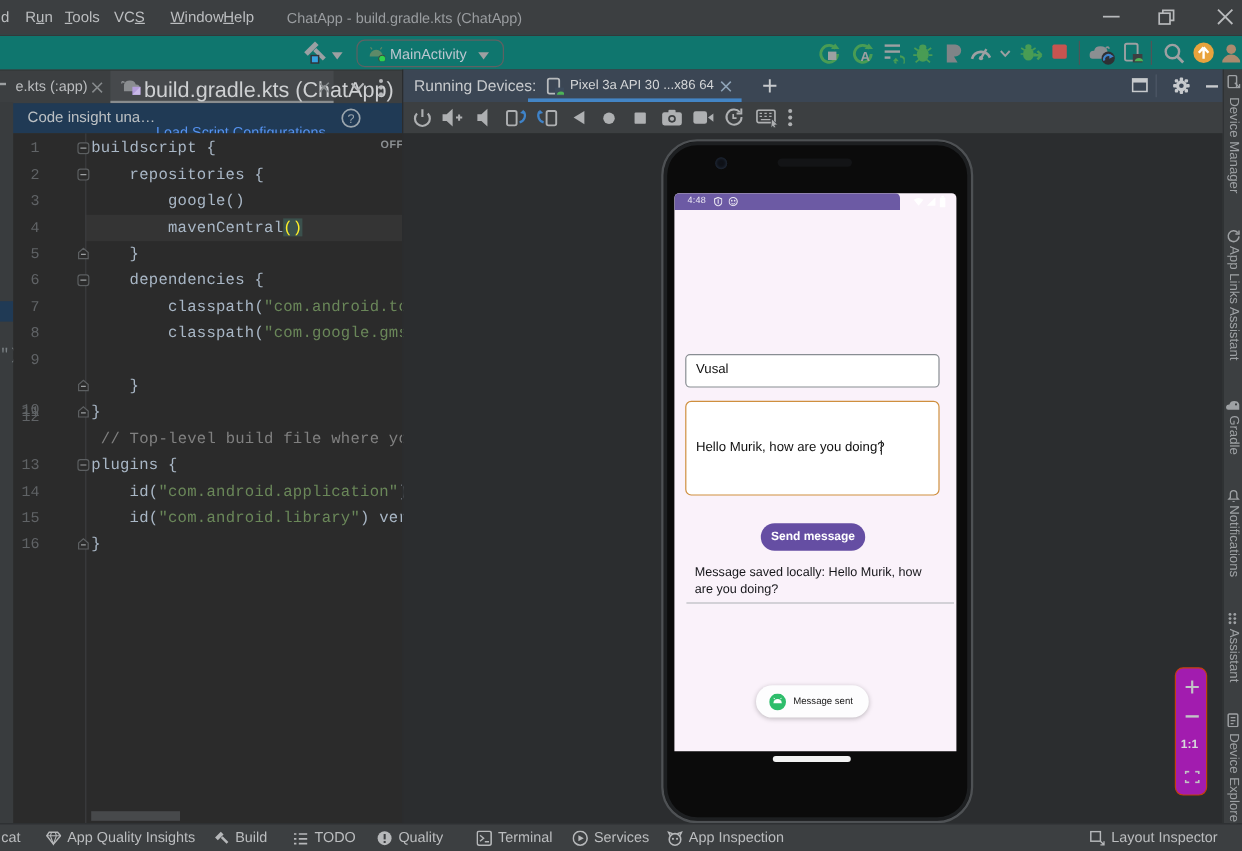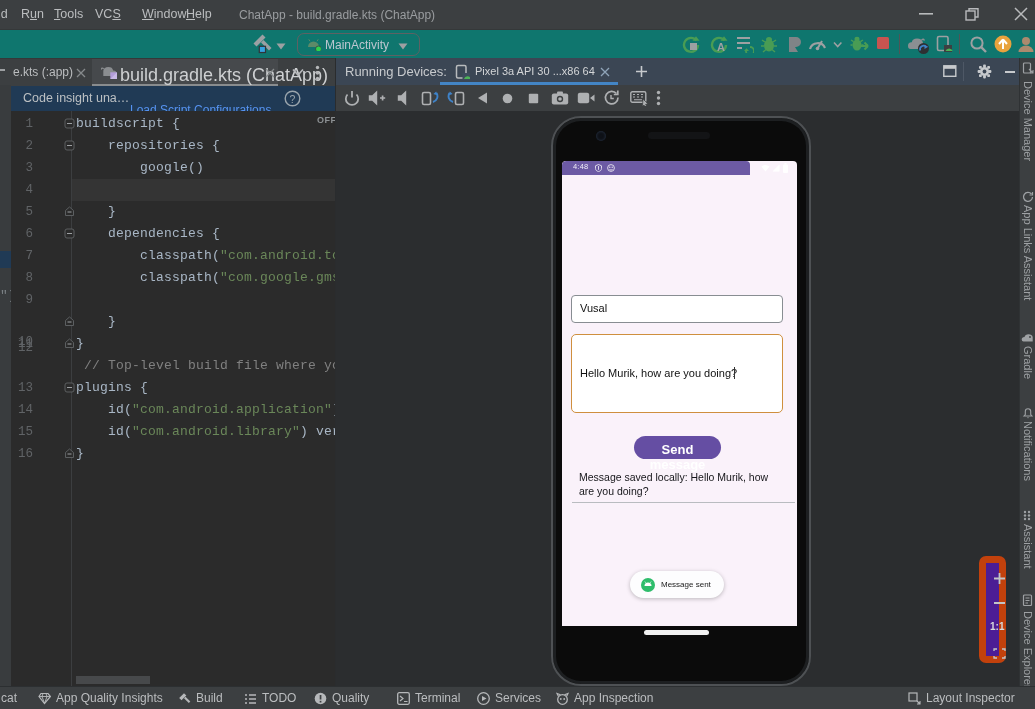--- a/index.html
+++ b/index.html
@@ -297,34 +297,34 @@
         <rect x="0" y="1.5" width="5" height="8.5" rx="1" fill="#fff"></rect>
         <rect x="1.5" y="0" width="2" height="1.5" fill="#fff"></rect>
       </svg>
   </div>
   <div class="abs" style="left:9px;top:134px;width:212px;height:28px;background:#fff;border:1px solid #888d92;border-radius:4px;box-sizing:border-box;"></div>
   <span class="abs" style="left:18px;top:141px;font-size:11px;color:#111;">Vusal</span>
   <div class="abs" style="left:9px;top:173px;width:212px;height:79px;background:#fff;border:1.5px solid #cf8f3e;border-radius:5px;box-sizing:border-box;"></div>
   <span class="abs" style="left:18px;top:206px;font-size:11px;color:#111;">Hello Murik, how are you doing?</span>
   <div class="abs" style="left:172px;top:206px;width:1px;height:12px;background:#333;"></div>
   <div class="abs" style="left:72px;top:275px;width:87px;height:23px;background:#654ea3;border-radius:12px;"></div>
-  <span class="abs" style="left:72px;top:281px;width:87px;text-align:center;font-size:13px;font-weight:bold;color:#fff;">Send message</span>
+  <span class="abs" style="left:72px;top:281px;width:87px;text-align:center;font-size:10px;font-weight:bold;color:#fff;">Send message</span>
   <div class="abs" style="left:17px;top:310px;width:197px;font-size:10.5px;line-height:13.5px;color:#16161a;">Message saved locally: Hello Murik, how are you doing?</div>
   <div class="abs" style="left:10px;top:341px;width:223px;height:1px;background:#b9bcc0;"></div>
   <div class="abs" style="left:68px;top:410px;width:94px;height:27px;background:#fdfdfe;border-radius:14px;box-shadow:0 1px 4px rgba(0,0,0,0.25);"></div>
   <svg class="abs" style="left:79px;top:416.5px" width="14" height="14">
       <circle cx="7" cy="7" r="7" fill="#2ebd6b"></circle>
       <path d="M3.5 8 a3.5 3.5 0 0 1 7 0 z" fill="#fff"></path>
       <line x1="4.6" y1="4.7" x2="3.9" y2="3.6" stroke="#fff" stroke-width="0.8"></line>
       <line x1="9.4" y1="4.7" x2="10.1" y2="3.6" stroke="#fff" stroke-width="0.8"></line>
     </svg>
   <span class="abs" style="left:99px;top:419px;font-size:8px;color:#1a1a1a;">Message sent</span>
 </div>
 <div class="abs" style="left:644px;top:630px;width:65px;height:4.5px;border-radius:3px;background:#f2f2f2;"></div>
-<div class="abs" style="left:979px;top:556px;width:27px;height:107px;border:7px solid #c2410c;border-radius:7px;background:#4c1d95;box-sizing:border-box;">
+<div class="abs" style="left:979px;top:556px;width:27px;height:107px;border:1px solid #c2410c;border-radius:7px;background:#a21caf;box-sizing:border-box;">
   <svg class="abs" style="left:7px;top:9px" width="13" height="13">
       <path d="M6.5 1 V12 M1 6.5 H12" stroke="#c2c4c6" stroke-width="1.8"></path>
     </svg>
   <div class="abs" style="left:7.5px;top:39px;width:11px;height:2px;background:#c2c4c6;"></div>
   <span class="abs" style="left:4px;top:58px;font-size:10px;font-weight:bold;color:#d7d9db;">1:1</span>
   <svg class="abs" style="left:7px;top:85px;width:13px;height:11px">
       <path d="M1 3 V1 H4 M9 1 H12 V3 M12 8 V10 H9 M4 10 H1 V8" fill="none" stroke="#c2c4c6" stroke-width="1.3"></path>
     </svg>
 </div>
 <div class="abs" id="leftstrip">
@@ -355,20 +355,21 @@
     <div class="ln" style="top:199.5px;margin-top:20px;">10</div>
   <div class="ln" style="top:221.5px;">11</div>
     <div class="ln" style="top:226px;">12</div>
   <div class="ln" style="top:265.5px;">13</div>
     <div class="ln" style="top:287.5px;">14</div>
   <div class="ln" style="top:309.5px;">15</div>
     <div class="ln" style="top:331.5px;">16</div>
   <div class="cl" style="left:65px;top:1.5px;">buildscript {</div>
   <div class="cl" style="left:65px;top:23.5px;">    repositories {</div>
   <div class="cl" style="left:65px;top:45.5px;">        google()</div>
+  <div class="cl" style="left:65px;top:67.5px;">        mavenCentral<span style="background:#3b514d;color:#ffef28;">()</span></div>
   <div class="cl" style="left:65px;top:89.5px;">    }</div>
   <div class="cl" style="left:65px;top:111.5px;">    dependencies {</div>
   <div class="cl" style="left:65px;top:133.5px;">        classpath(<span class="str">"com.android.tools.build:gradle:8.1.0"</span>)</div>
   <div class="cl" style="left:65px;top:155.5px;">        classpath(<span class="str">"com.google.gms:google-services:4.3.15"</span>)</div>
   <div class="cl" style="left:65px;top:199.5px;">    }</div>
   <div class="cl" style="left:65px;top:221.5px;">}</div>
   <div class="cl" style="left:65px;top:243.5px;"> <span class="cmt">// Top-level build file where you can configure build</span></div>
   <div class="cl" style="left:65px;top:265.5px;">plugins {</div>
   <div class="cl" style="left:65px;top:287.5px;">    id(<span class="str">"com.android.application"</span>) version </div>
   <div class="cl" style="left:65px;top:309.5px;">    id(<span class="str">"com.android.library"</span>) version </div>

